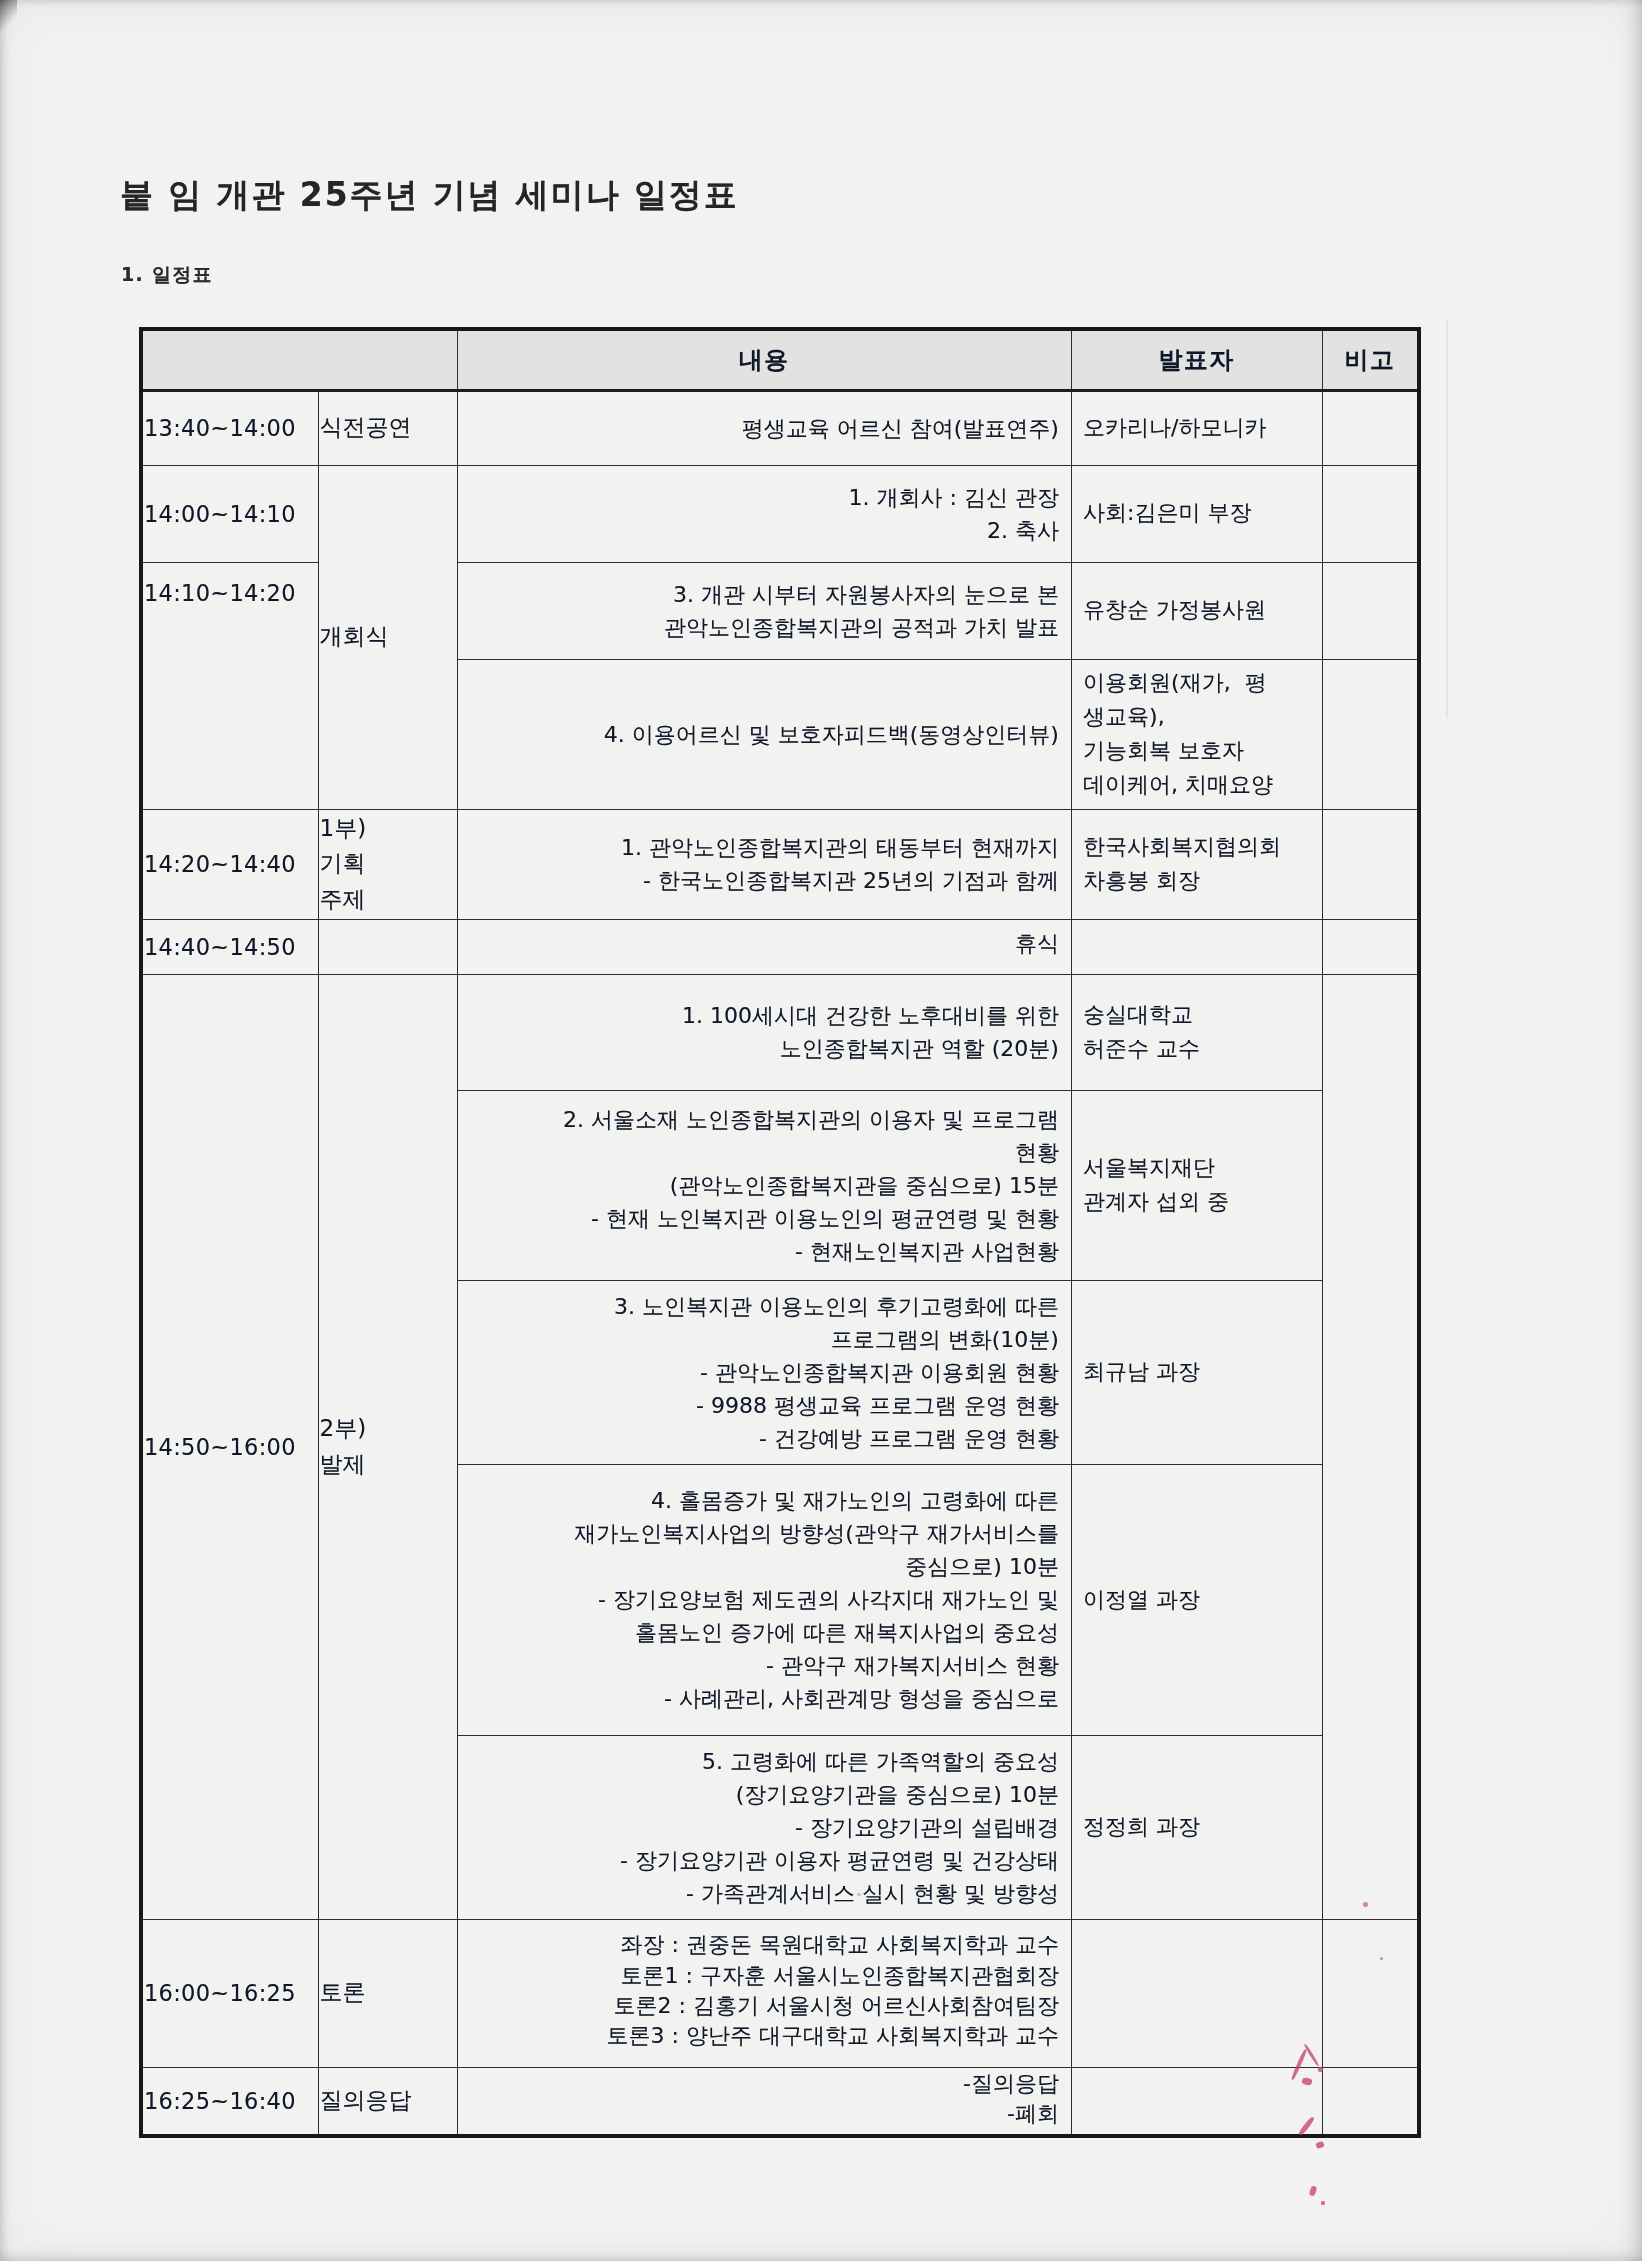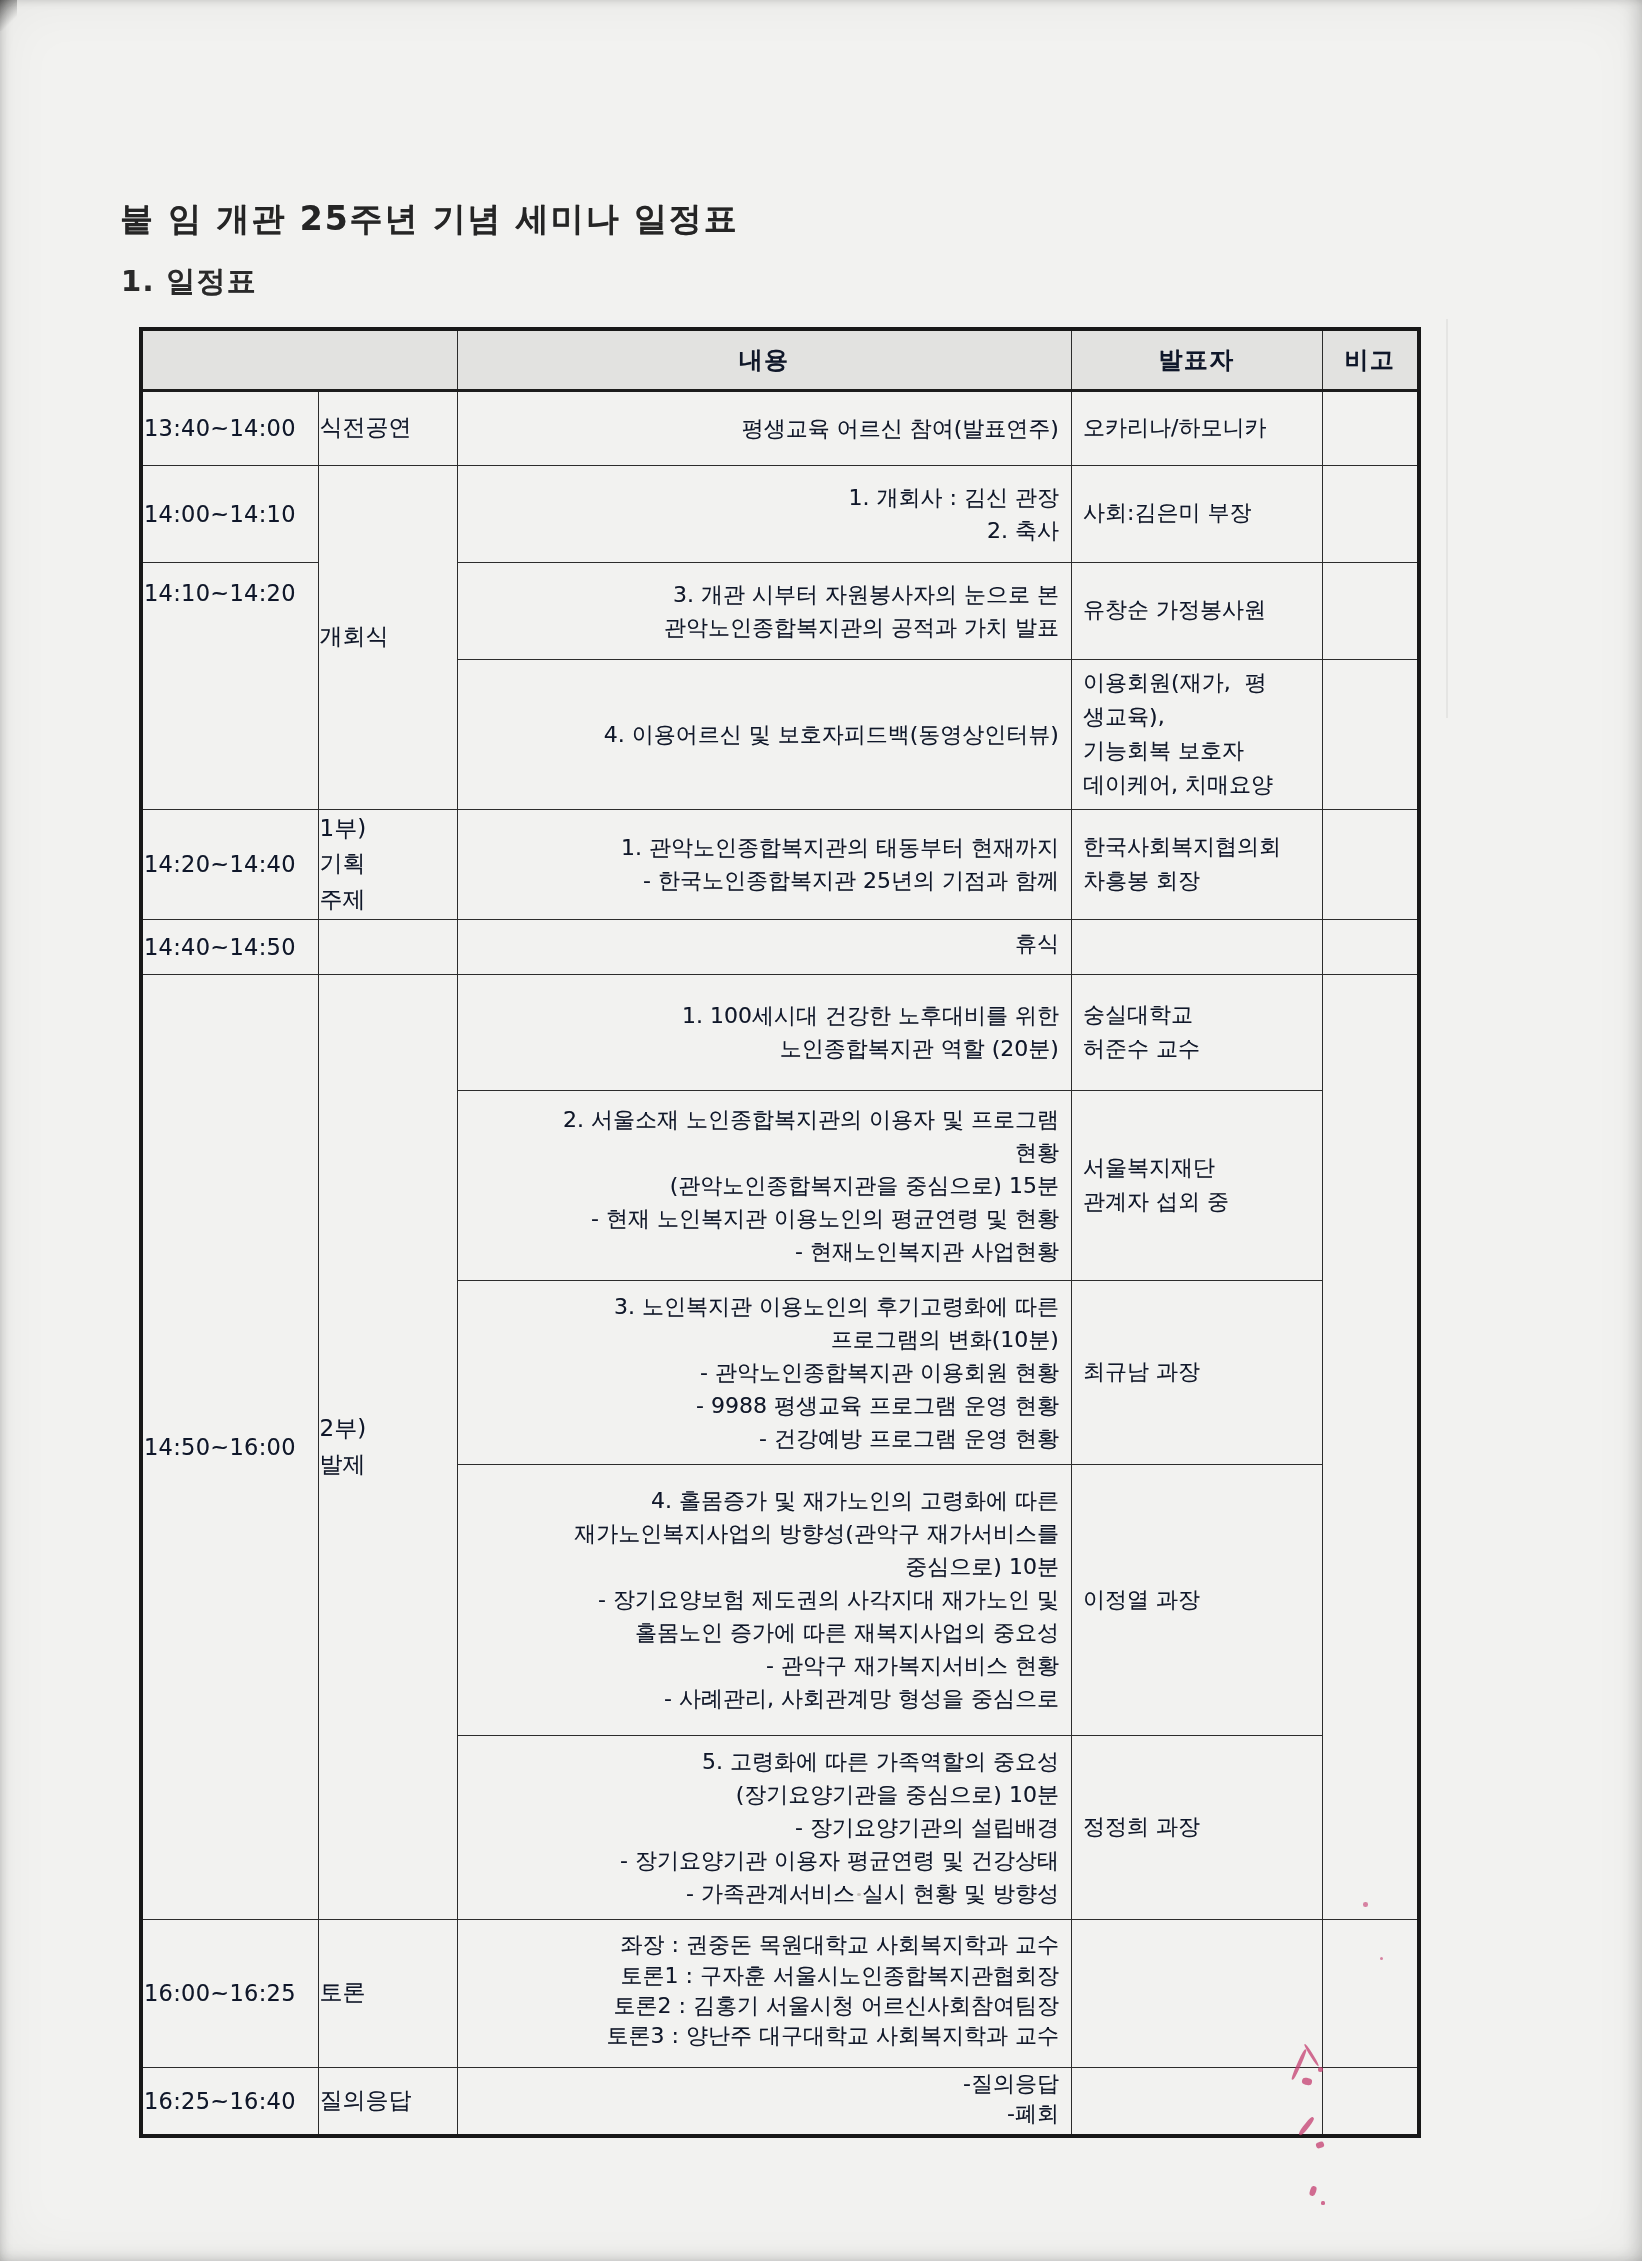--- a/index.html
+++ b/index.html
@@ -27,25 +27,24 @@
   }
   .crease{
     position:absolute;left:1446px;top:319px;width:1.9px;height:399px;
     background:rgba(0,0,0,0.05);
   }
   .doc-title{
     position:absolute;left:120px;top:173px;
     font-size:33px;font-weight:700;color:#252525;
     letter-spacing:1.9px;white-space:pre;
     text-shadow:0 0 0.6px rgba(40,40,40,0.45);
-    margin-top:24px;
   }
   .section-label{
     position:absolute;left:121px;top:262px;
-    font-size:29px;font-weight:600;color:#2a2a2a;
+    font-size:19px;font-weight:600;color:#2a2a2a;
     letter-spacing:1.3px;
     text-shadow:0 0 0.6px rgba(40,40,40,0.45);
   }
   table.schedule{
     position:absolute;left:139px;top:327px;width:1278px;
     border-collapse:collapse;table-layout:fixed;
     border:4.5px solid #181818;
     background:transparent;
   }
   .schedule th,.schedule td{

